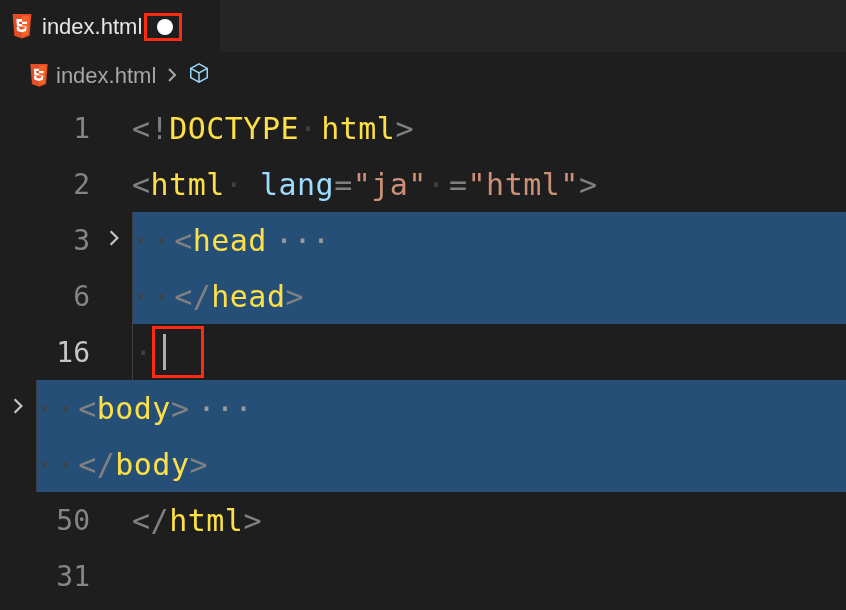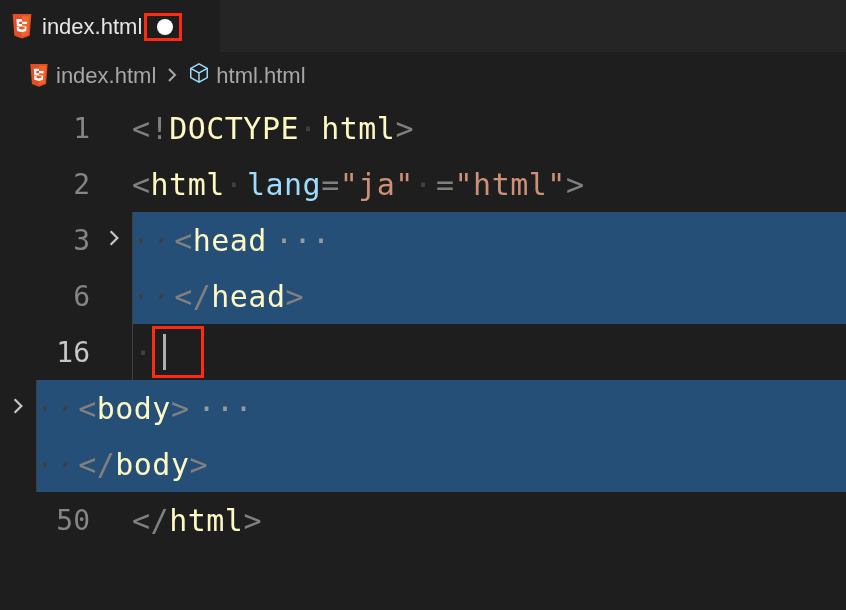--- a/index.html
+++ b/index.html
@@ -119,22 +119,22 @@
   }
   .indent-guide {
     position: absolute;
     top: 0; bottom: 0;
     border-left: 1px solid #404040;
   }
   .ig1 { left: 0; }
   .indent-dots { color:#404040; letter-spacing:2px; padding-right:2px;}
   
   .tok-gray   { color: #808080; }       
-  .tok-blue   { color: #fef9c3; }       
-  .tok-attr   { color: #9cdcfe; }       
+  .tok-blue   { color: #fde047; }       
+  .tok-attr   { color: #9cdcfe; margin-left: 13px; }       
   .tok-str    { color: #ce9178; }
   .tok-dots   { color: #9a9a9a; }
   
   .cursor-box {
     border: 3px solid #ff2a12;
     width: 52px; height: 52px;
     display: inline-flex;
     align-items: center;
     justify-content: flex-start;
     padding-left: 8px;
@@ -178,21 +178,20 @@
     <svg width="16" height="16" viewBox="0 0 16 16">
         <path fill="none" stroke="#a7a7a7" stroke-width="2" d="M5 2l6 6-6 6"></path>
       </svg>
   </span>
   <span>
     <svg width="22" height="22" viewBox="0 0 24 24">
       <path fill="none" stroke="#9cdcfe" stroke-width="1.6" d="M12 2l9 5v10l-9 5-9-5V7z"></path>
       <path fill="none" stroke="#9cdcfe" stroke-width="1.6" d="M3 7l9 5 9-5M12 22V12"></path>
     </svg>
   </span>
-  <span>html.html</span>
 </div>
 
 <div class="editor">
 
   <div class="line">
     <div class="gutter">
         <span class="lineno">1</span>
       </div>
     <div class="foldcol"></div>
     <div class="code">
@@ -277,14 +276,21 @@
   <div class="line">
     <div class="gutter">
         <span class="lineno">50</span>
       </div>
     <div class="foldcol"></div>
     <div class="code">
       <span class="tok-gray">&lt;/</span><span class="tok-blue">html</span><span class="tok-gray">&gt;</span>
     </div>
   </div>
 
+  <div class="line">
+    <div class="gutter">
+        <span class="lineno">31</span>
+      </div>
+    <div class="foldcol"></div>
+    <div class="code"></div>
+  </div>
 
 </div>
 
 </body></html>

